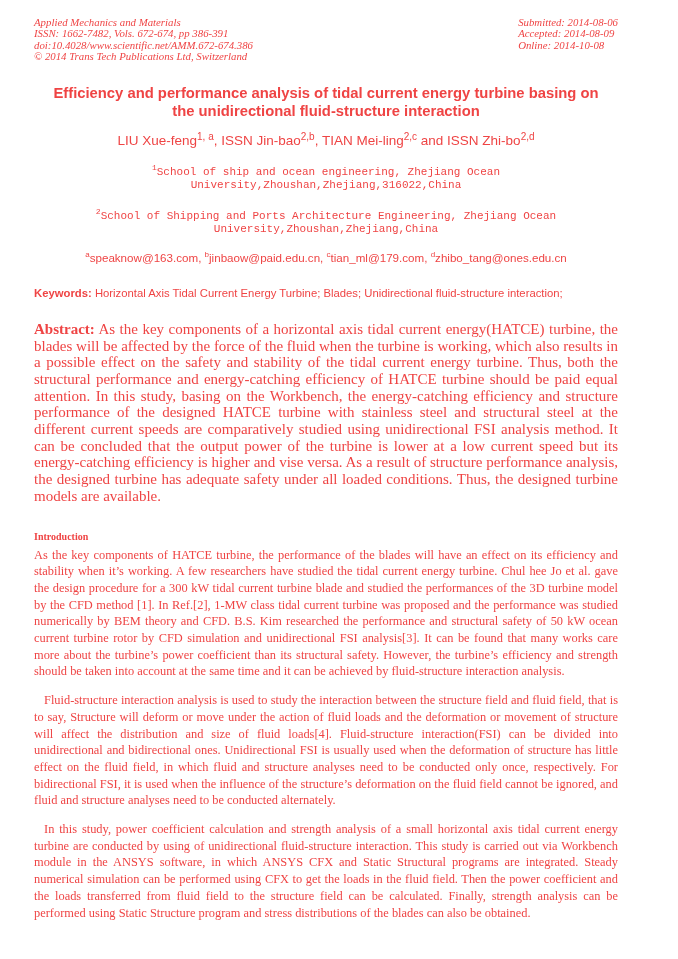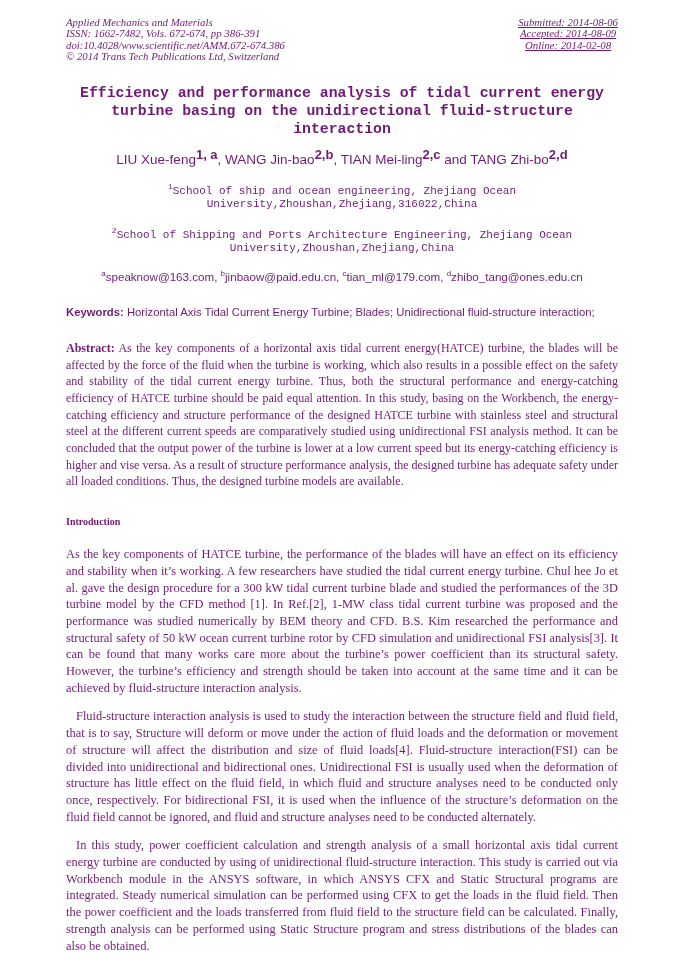--- a/index.html
+++ b/index.html
@@ -7,54 +7,54 @@
     padding: 0;
     background: #ffffff;
     width: 678px;
     height: 959px;
     overflow: hidden;
   }
   .page {
     box-sizing: border-box;
     width: 678px;
     height: 959px;
-    padding: 17px 60px 0 66px;
+    padding: 17px 60px 0 34px;
     background: #ffffff;
-    color: #701a75;
+    color: #ef4444;
   }
   
   .journal-header {
     display: flex;
     justify-content: space-between;
     align-items: flex-start;
     font-family: "Liberation Serif", serif;
     font-style: italic;
     font-size: 10.8px;
     line-height: 11.4px;
   }
-  .journal-header .right { text-align: center; text-decoration: underline; }
+  .journal-header .right { text-align: left; }
   
   .paper-title {
     margin-top: 21px;
     text-align: center;
-    font-family: Liberation Mono, monospace;
+    font-family: Liberation Sans, sans-serif;
     font-weight: bold;
     font-size: 14.8px;
     line-height: 18px;
     padding: 0 8px;
   }
   
   .authors {
     margin-top: 8px;
     text-align: center;
     font-family: "Liberation Sans", sans-serif;
     font-size: 13.5px;
     line-height: 17px;
   }
-  .authors sup { font-size: 13px; font-weight: bold; }
+  .authors sup { font-size: 10px; }
   
   .affiliation {
     margin-top: 12px;
     text-align: center;
     font-family: Liberation Mono, monospace;
     font-size: 11px;
     line-height: 13.5px;
   }
   .affiliation sup, .emails sup { font-size: 8px; }
   .emails {
@@ -70,34 +70,34 @@
     font-family: "Liberation Sans", sans-serif;
     font-size: 11.3px;
     line-height: 14.5px;
     text-align: justify;
   }
   .keywords b { font-weight: bold; }
   
   .abstract {
     margin-top: 20px;
     font-family: "Liberation Serif", serif;
-    font-size: 12px;
+    font-size: 15px;
     line-height: 16.7px;
     text-align: justify;
   }
   .abstract b { font-weight: bold; }
   .section-heading {
     margin-top: 24px;
     font-family: "Liberation Serif", serif;
     font-weight: bold;
     font-size: 10px;
     line-height: 16px;
   }
   .body-para {
-    margin-top: 16px;
+    margin-top: 2px;
     font-family: "Liberation Serif", serif;
     font-size: 12.4px;
     line-height: 16.7px;
     text-align: justify;
   }
   .body-para.cont {
     margin-top: 12px;
     text-indent: 10px;
   }
   p, div { margin-block-start: 0; margin-block-end: 0; }
@@ -110,28 +110,28 @@
   <div class="journal-header">
     <div class="left">
       <div>Applied Mechanics and Materials</div>
       <div>ISSN: 1662-7482, Vols. 672-674, pp 386-391</div>
       <div>doi:10.4028/www.scientific.net/AMM.672-674.386</div>
       <div>© 2014 Trans Tech Publications Ltd, Switzerland</div>
     </div>
     <div class="right">
       <div>Submitted: 2014-08-06</div>
       <div>Accepted: 2014-08-09</div>
-      <div>Online: 2014-02-08</div>
+      <div>Online: 2014-10-08</div>
     </div>
   </div>
 
   <div class="paper-title">Efficiency and performance analysis of tidal current energy turbine basing on the unidirectional fluid-structure interaction</div>
 
   <div class="authors">
-    <span><span>LIU Xue-feng</span><sup>1, a</sup><span>, </span></span><span><span>WANG Jin-bao</span><sup>2,b</sup><span>, </span></span><span><span>TIAN Mei-ling</span><sup>2,c</sup><span> and </span></span><span><span>TANG Zhi-bo</span><sup>2,d</sup></span>
+    <span><span>LIU Xue-feng</span><sup>1, a</sup><span>, </span></span><span><span>ISSN Jin-bao</span><sup>2,b</sup><span>, </span></span><span><span>TIAN Mei-ling</span><sup>2,c</sup><span> and </span></span><span><span>ISSN Zhi-bo</span><sup>2,d</sup></span>
   </div>
 
   <div class="affiliation">
     <sup>1</sup><span>School of ship and ocean engineering, Zhejiang Ocean</span><br>
     <span>University,Zhoushan,Zhejiang,316022,China</span>
   </div>
 
   <div class="affiliation">
     <sup>2</sup><span>School of Shipping and Ports Architecture Engineering, Zhejiang Ocean</span><br>
     <span>University,Zhoushan,Zhejiang,China</span>

